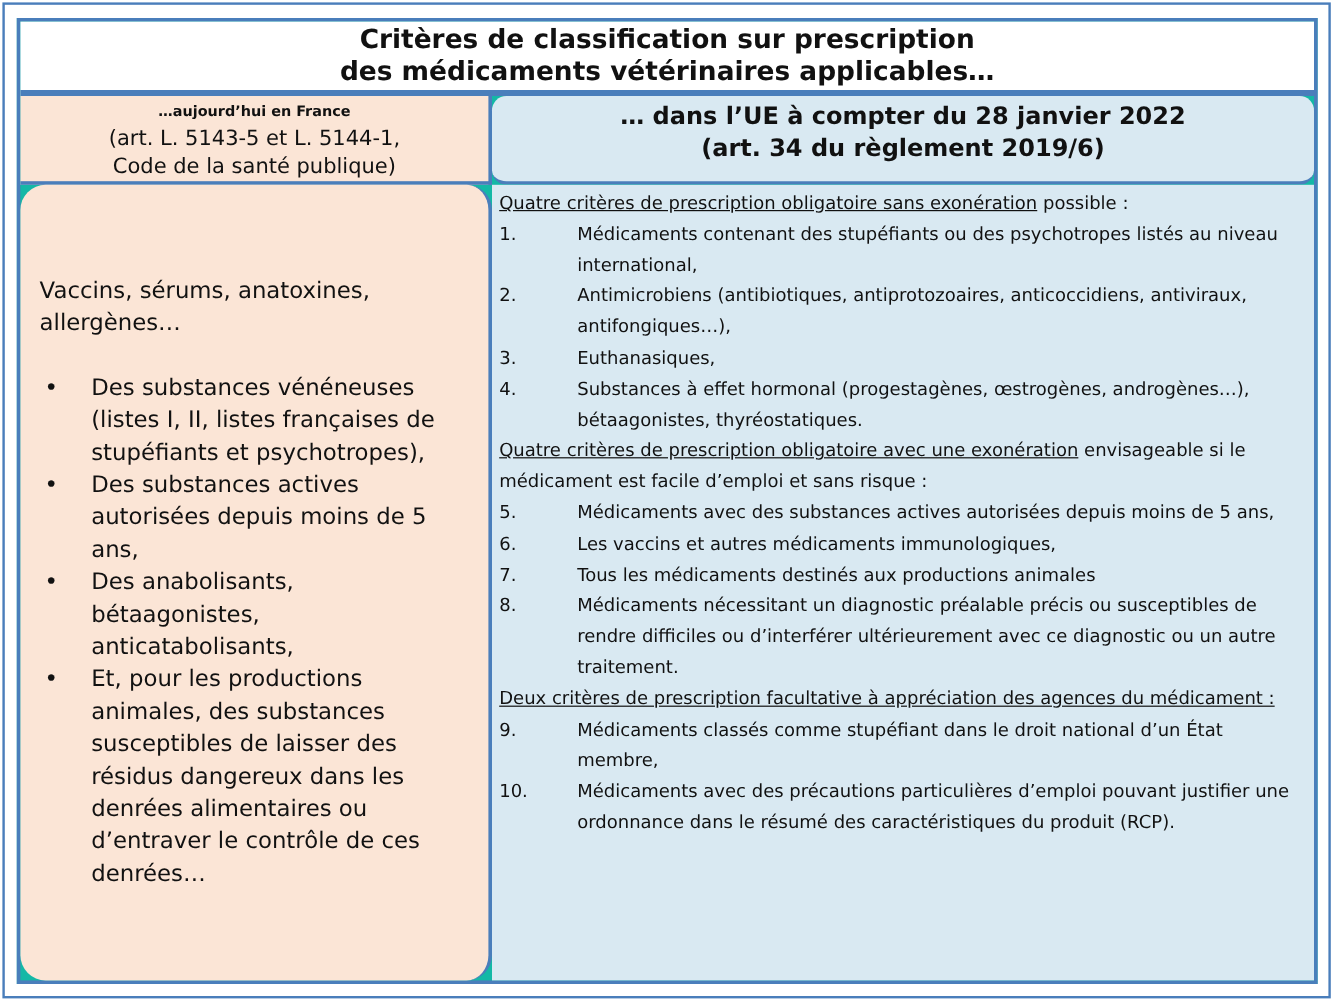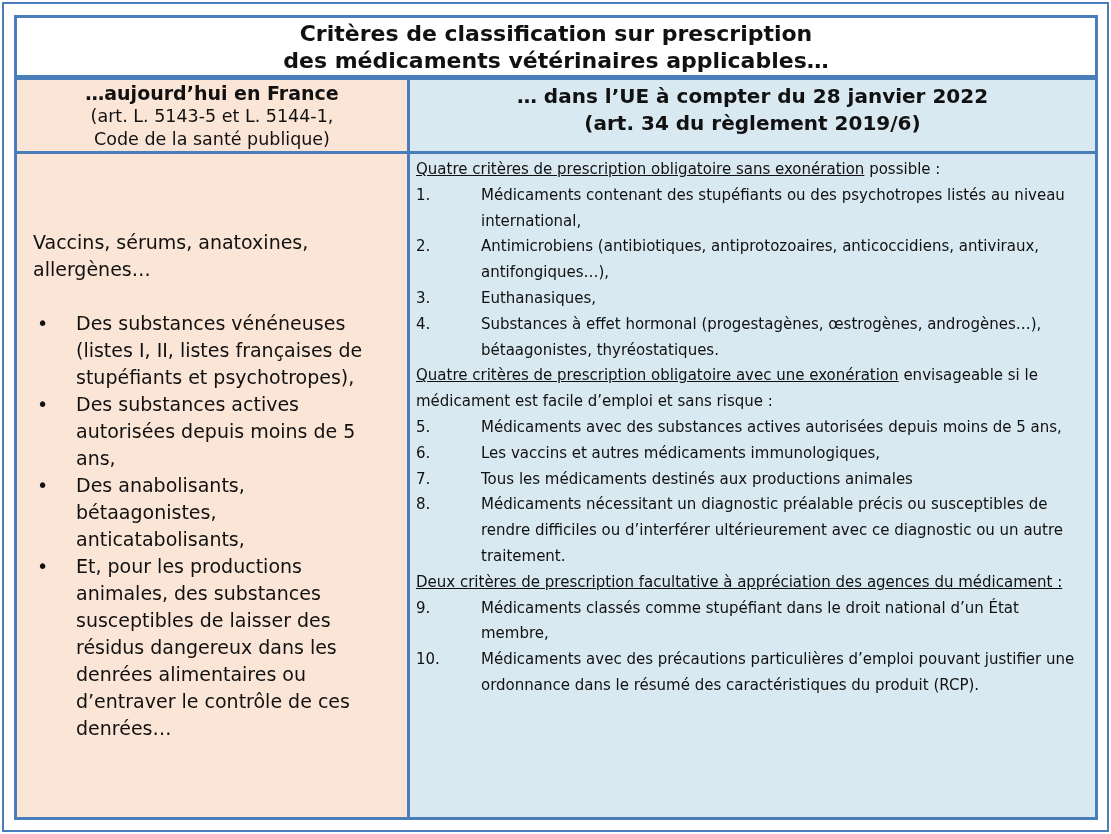--- a/index.html
+++ b/index.html
@@ -42,41 +42,43 @@
   .head-left {
     grid-column: 1;
     border-right: 3px solid #4a7ebb;
     border-bottom: 3px solid #4a7ebb;
     background: #fbe5d6;
     text-align: center;
     font-size: 17.5px;
     line-height: 23px;
     padding-top: 2px;
   }
-  .head-left .hl-title { font-weight: bold; font-size: 19px; }
+  .head-left .hl-title { font-weight: bold; font-size: 12px; }
   .head-right {
     grid-column: 2;
     border-bottom: 3px solid #4a7ebb;
     background: #d9e9f2;
     text-align: center;
     font-weight: bold;
     font-size: 20px;
     line-height: 27px;
     padding-top: 3px;
+    border-radius: 12px;
   }
   .body-left {
     grid-column: 1;
     border-right: 3px solid #4a7ebb;
     background: #fbe5d6;
     display: flex;
     flex-direction: column;
     justify-content: center;
     padding: 8px 28px 8px 16px;
     font-size: 19px;
     line-height: 27px;
+    border-radius: 21px;
   }
   .body-left .intro { margin-bottom: 27px; }
   .bullet-item { display: flex; }
   .bullet-item .marker { flex: 0 0 43px; padding-left: 4px; }
   .bullet-item .btext { flex: 1; }
   .body-right {
     grid-column: 2;
     background: #d9e9f2;
     padding: 3px 20px 2px 6px;
     font-size: 15px;

